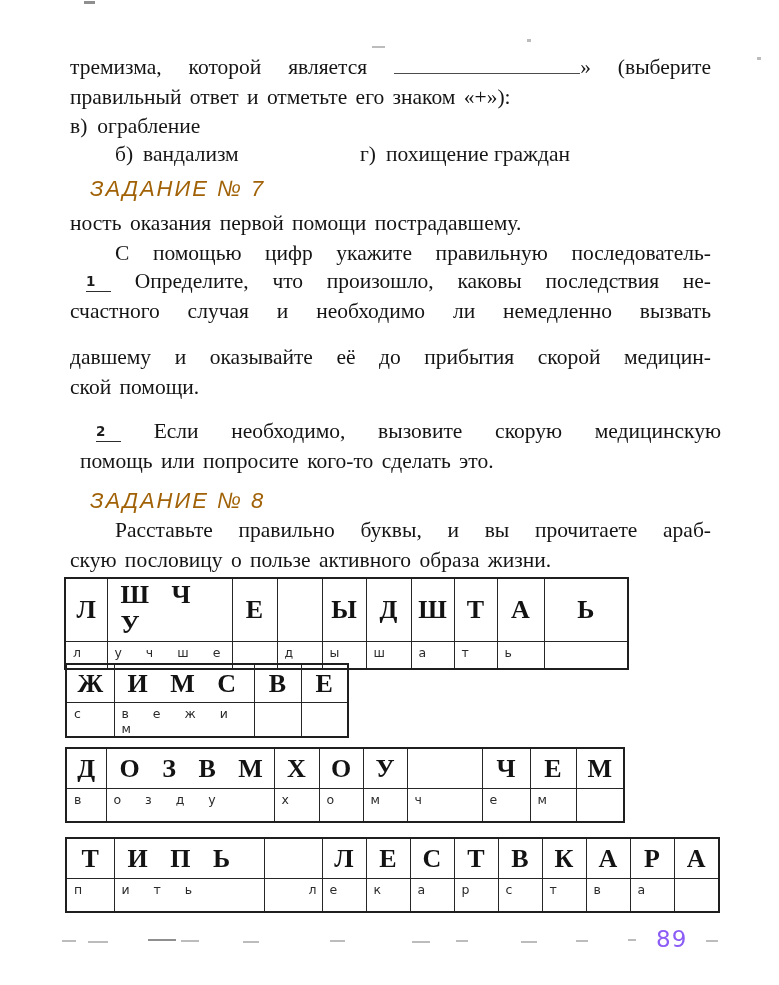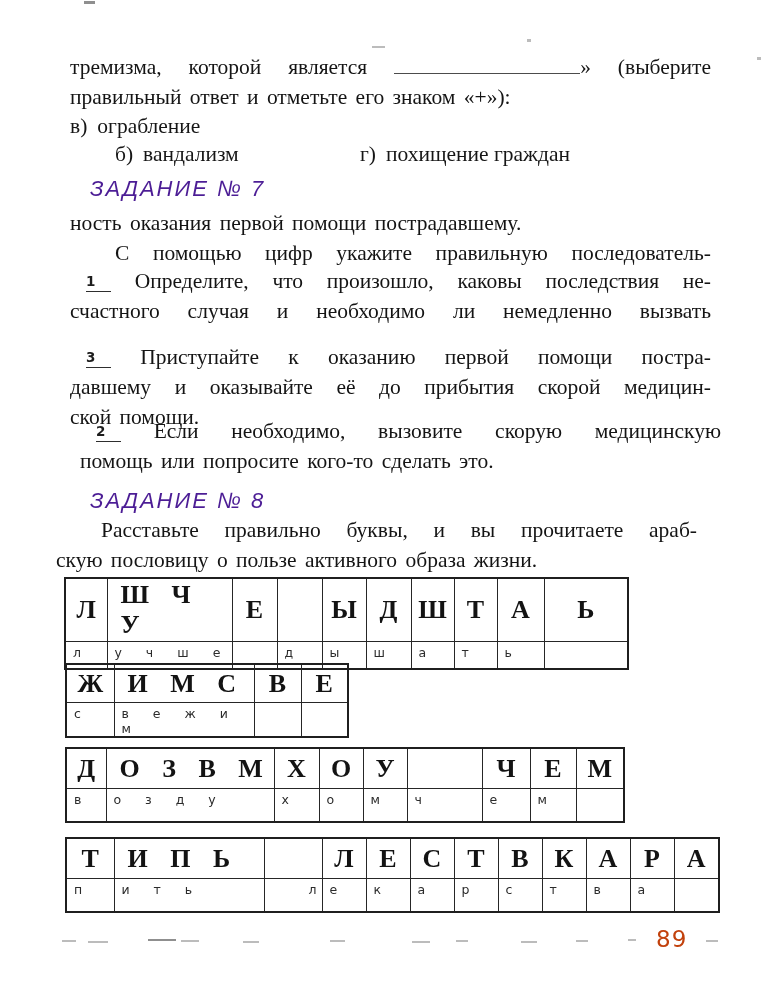--- a/index.html
+++ b/index.html
@@ -30,21 +30,21 @@
 
   
   .blankline {
     display:inline-block; width:186px; height:3px;
     border-bottom:1.7px solid #4c4c4c; vertical-align:baseline;
   }
 
   
   .heading {
     font-family:"Liberation Sans", sans-serif; font-style:italic;
-    font-size:22px; letter-spacing:2px; color:#4c1d95; font-weight:500;
+    font-size:22px; letter-spacing:2px; color:#a16207; font-weight:500;
     padding-left:20px;
   }
 
   
   .opt-row { display:flex; height:28px; line-height:28px; font-size:21.5px; }
   .opt-left { width:290px; padding-left:45px; box-sizing:border-box; }
   .optletter { margin-right:10px; }
   .circle {
     display:inline-block; border:1.8px solid #111; border-radius:50% 48% 52% 50%;
     padding:0 3px 1px 2px; margin:-2px 6px -2px -5px;
@@ -67,21 +67,21 @@
   }
   .botrow td.wide { word-spacing:20px; }
 
   .t1 .toprow td { height:33px; } .t1 .botrow td { height:23px; }
   .t2 .toprow td { height:35px; } .t2 .botrow td { height:29px; }
   .t3 .toprow td { height:37px; } .t3 .botrow td { height:29px; }
   .t4 .toprow td { height:37px; } .t4 .botrow td { height:29px; }
 
   .pagenum {
     position:absolute; left:656px; top:926px;
-    font-family:"DejaVu Sans", sans-serif; font-size:23px; color:#c2410c;
+    font-family:"DejaVu Sans", sans-serif; font-size:23px; color:#8b5cf6;
     letter-spacing:1px;
   }
 
   .noise { position:absolute; background:#bcbcbc; }
   .noise.dark { background:#8f8f8f; }
 </style>
 </head>
 <body>
 
 <div class="page">
@@ -107,33 +107,32 @@
     <div class="tline last">ность оказания первой помощи пострадавшему.</div>
     <div class="tline indent">С помощью цифр укажите правильную последователь-</div>
   </div>
 
   <div class="block" style="left:70px; top:266px; width:641px;">
     <div class="tline"><span class="numline">1</span> <span>Определите, что произошло, каковы последствия не-</span></div>
     <div class="tline">счастного случая и необходимо ли немедленно вызвать</div>
   </div>
 
   <div class="block" style="left:70px; top:342px; width:641px;">
-    <div class="tline"><span class="numline">3</span> <span>Приступайте к оказанию первой помощи постра-</span></div>
     <div class="tline">давшему и оказывайте её до прибытия скорой медицин-</div>
     <div class="tline last">ской помощи.</div>
   </div>
 
   <div class="block" style="left:80px; top:416px; width:641px;">
     <div class="tline"><span class="numline">2</span> <span>Если необходимо, вызовите скорую медицинскую</span></div>
     <div class="tline last">помощь или попросите кого-то сделать это.</div>
   </div>
 
   <div class="block heading" style="left:70px; top:488px; width:400px;">ЗАДАНИЕ № 8</div>
 
-  <div class="block" style="left:56px; top:515px; width:641px;">
+  <div class="block" style="left:70px; top:515px; width:641px;">
     <div class="tline indent">Расставьте правильно буквы, и вы прочитаете араб-</div>
     <div class="tline last">скую пословицу о пользе активного образа жизни.</div>
   </div>
 
   <table class="anstable t1" style="left:64px; top:577px; width:563px;">
     <colgroup>
       <col style="width:42px">
         <col style="width:125px">
         <col style="width:45px">
         <col style="width:45px">

